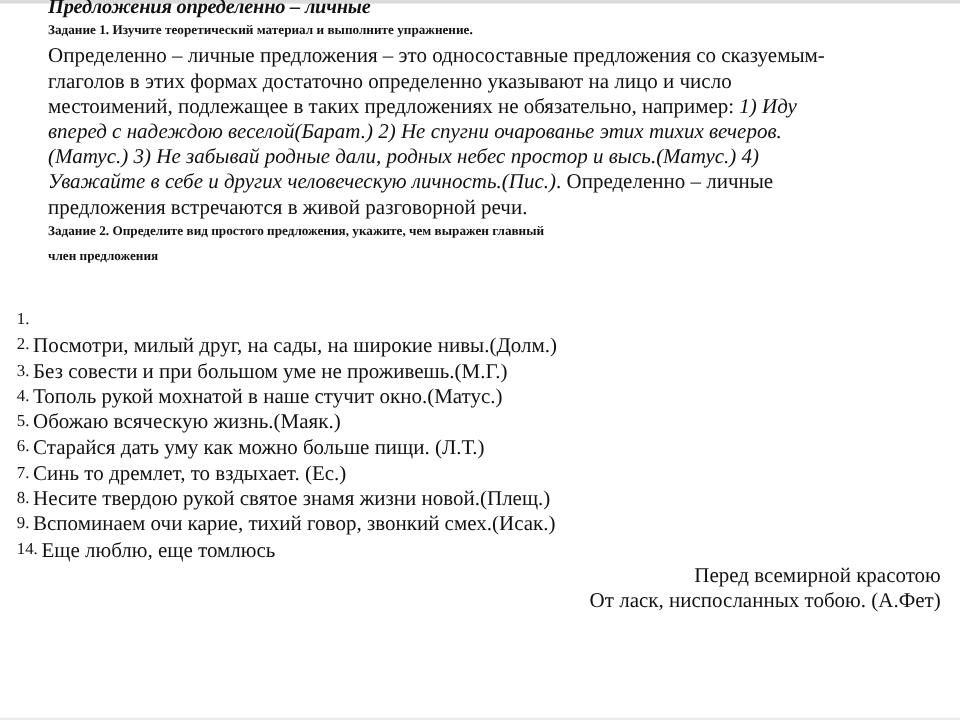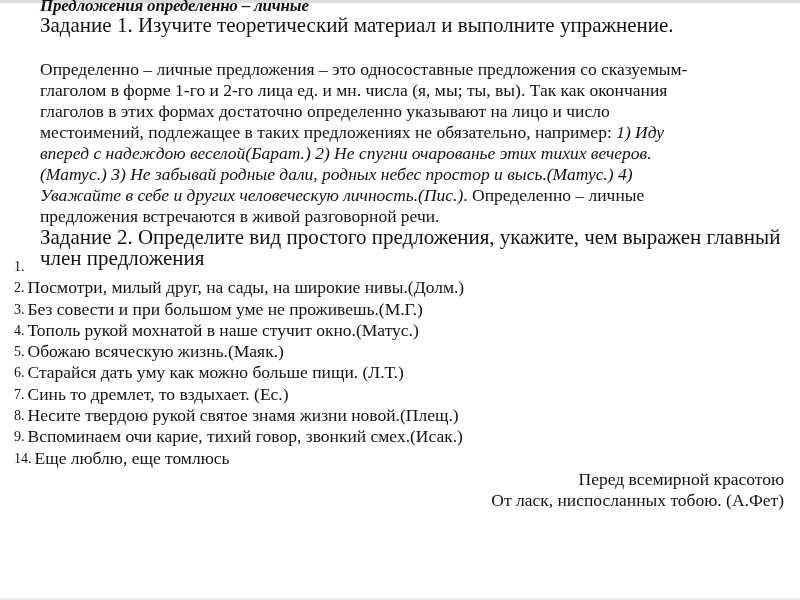--- a/index.html
+++ b/index.html
@@ -35,28 +35,27 @@
     }
     .title {
       font-style: italic;
       font-weight: bold;
       font-size: 17px;
       line-height: 18px;
       margin-top: -3px;
       letter-spacing: -0.2px;
     }
     .task-heading {
-      font-weight: normal;
-      font-size: 21px;
+      font-weight: bold;
+      font-size: 11px;
       line-height: 21px;
     }
     .para {
       font-size: 17.5px;
       line-height: 21px;
-      margin-top: 23px;
     }
     .para .ex {
       font-style: italic;
     }
     .list {
       position: absolute;
       left: 14px;
       top: 256px;
       width: 770px;
       font-size: 17.5px;
@@ -79,21 +78,20 @@
 </head>
 <body>
 
 <div class="top-rule"></div>
 
 <div class="page">
   <div class="title">Предложения определенно – личные</div>
   <div class="task-heading">Задание 1. Изучите теоретический материал и выполните упражнение.</div>
   <div class="para" id="task1-body">
       <div><span>Определенно – личные предложения – это односоставные предложения со сказуемым-</span></div>
-      <div><span>глаголом в форме 1-го и 2-го лица ед. и мн. числа (я, мы; ты, вы). Так как окончания</span></div>
       <div><span>глаголов в этих формах достаточно определенно указывают на лицо и число</span></div>
       <div><span>местоимений, подлежащее в таких предложениях не обязательно, например: </span><span class="ex">1) Иду</span></div>
       <div><span class="ex">вперед с надеждою веселой(Барат.) 2) Не спугни очарованье этих тихих вечеров.</span></div>
       <div><span class="ex">(Матус.) 3) Не забывай родные дали, родных небес простор и высь.(Матус.) 4)</span></div>
       <div><span class="ex">Уважайте в себе и других человеческую личность.(Пис.)</span><span>. Определенно – личные</span></div>
       <div><span>предложения встречаются в живой разговорной речи.</span></div>
     </div>
   <div class="task-heading">Задание 2. Определите вид простого предложения, укажите, чем выражен главный</div>
   <div class="task-heading">член предложения</div>
 </div>

